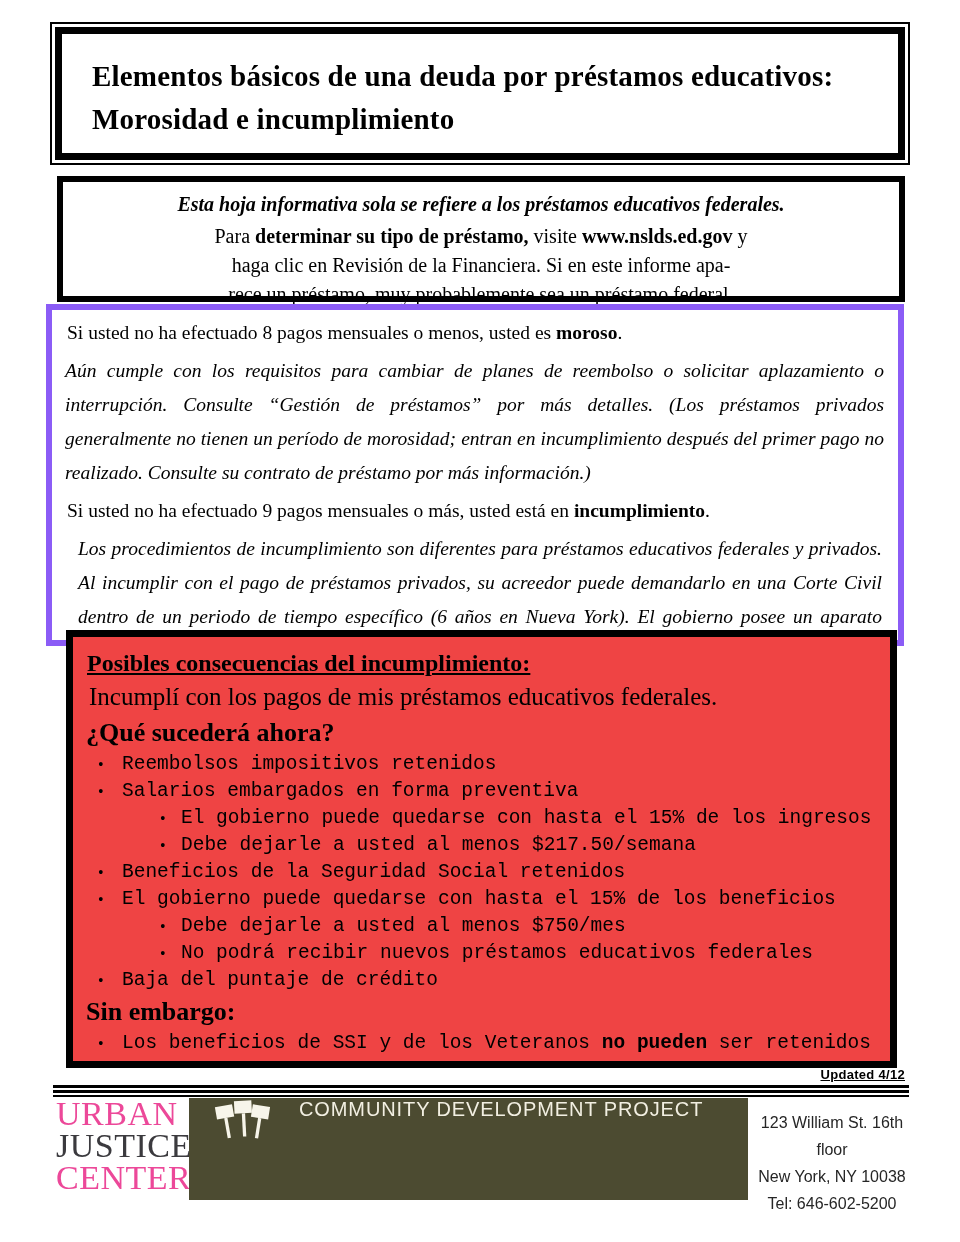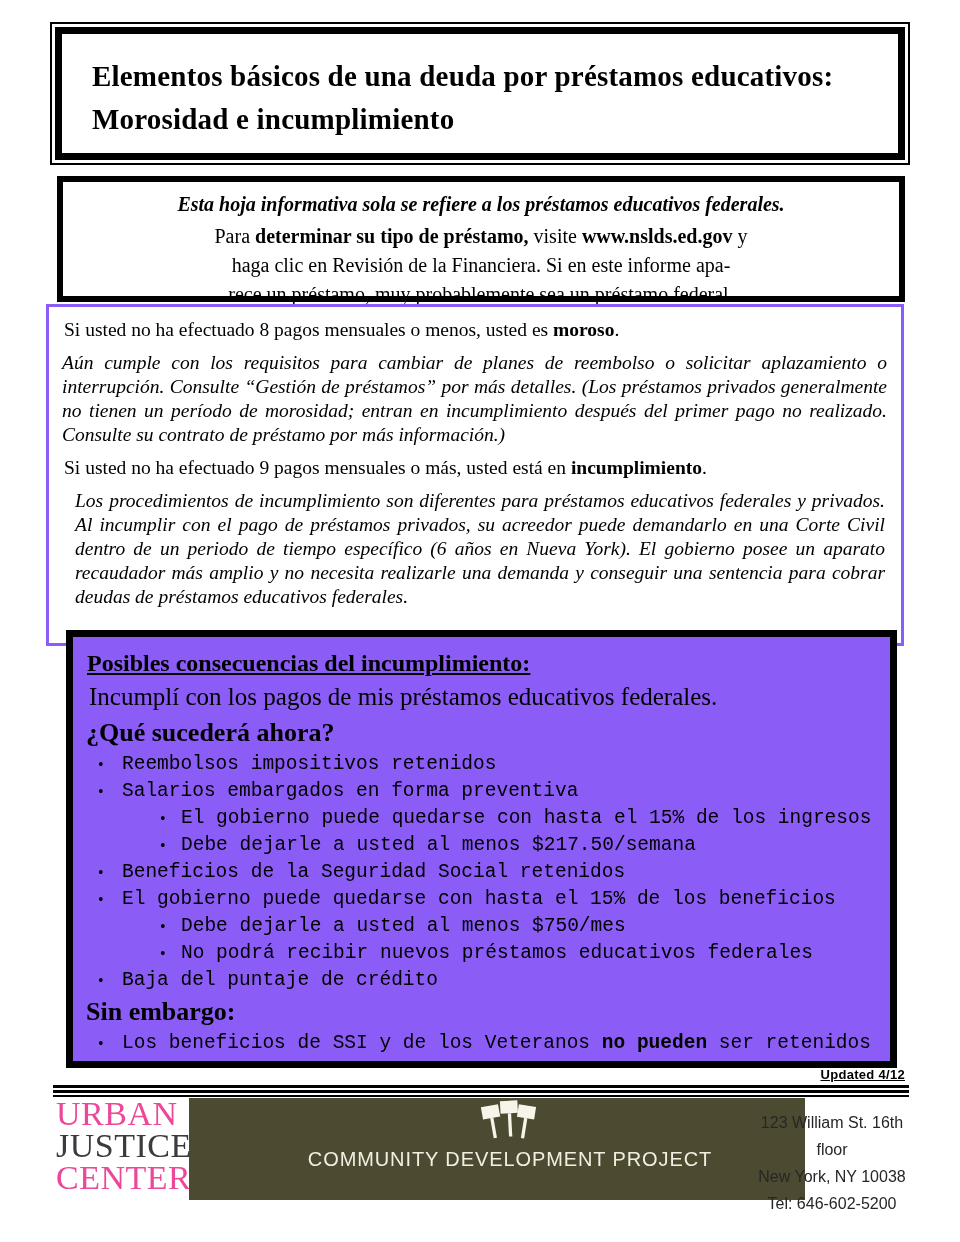--- a/index.html
+++ b/index.html
@@ -15,29 +15,29 @@
               white-space:nowrap;letter-spacing:0.2px;}
 
   
   .notice-box{position:absolute;left:57px;top:176px;width:848px;height:126px;
               border:6px solid #000;box-sizing:border-box;text-align:center;}
   .notice-lead{margin-top:10px;font-size:20px;font-weight:bold;font-style:italic;line-height:24px;}
   .notice-body{margin-top:6px;font-size:20px;line-height:29px;}
 
   
   .status-box{position:absolute;left:46px;top:304px;width:858px;height:342px;
-              border:3px solid #8b5cf6;box-sizing:border-box;padding:8px 12px 0 13px;
+              border:6px solid #8b5cf6;box-sizing:border-box;padding:8px 12px 0 13px;
               font-size:19.5px;z-index:1;}
   .status-plain{margin:3px 0 0 2px;line-height:23px;}
-  .status-note{margin:10px 2px 0 0;font-style:italic;text-align:justify;line-height:24px;}
+  .status-note{margin:10px 2px 0 0;font-style:italic;text-align:justify;line-height:34px;}
   .status-note.indented{margin:10px 4px 0 13px;}
 
   
   .conseq-box{position:absolute;left:66px;top:630px;width:831px;height:438px;
-              border:7px solid #000;box-sizing:border-box;background:#8b5cf6;z-index:2;
+              border:7px solid #000;box-sizing:border-box;background:#ef4444;z-index:2;
               padding:9px 18px 0 13px;}
   .conseq-heading{margin:3px 0 0 1px;font-size:24px;font-weight:bold;
                   text-decoration:underline;line-height:28px;}
   .conseq-intro{margin:9px 0 0 3px;font-size:25px;line-height:22px;}
   .q-heading{margin:9px 0 0 0;font-size:26px;font-weight:bold;line-height:31px;}
   .however-heading{margin:5px 0 0 0;font-size:26px;font-weight:bold;line-height:31px;}
   .bullet{display:flex;font-size:19.5px;line-height:21px;margin-top:6px;}
   .bullet .bt{flex:1;font-family:Liberation Mono, monospace;}
   .bullet.lvl1{padding-left:12px;}
   .bullet.lvl1::before{content:"\2022";width:24px;flex:0 0 24px;font-size:16px;}
@@ -53,22 +53,22 @@
   .rule .r1{height:3px;margin-bottom:2px;}
   .rule .r2{height:3px;margin-bottom:2px;}
   .rule .r3{height:2px;}
 
   
   .footer-logo{position:absolute;left:56px;top:1098px;width:130px;
                font-family:"Liberation Serif",serif;font-size:34px;line-height:32px;
                font-weight:normal;letter-spacing:0.5px;}
   .logo-red{color:#ec4899;display:block;}
   .logo-gray{color:#3B3A3E;display:block;}
-  .banner{position:absolute;left:189px;top:1098px;width:616px;height:102px;
-          background:#4C4B31;display:flex;align-items:center;flex-direction:column;}
+  .banner{position:absolute;left:189px;top:1098px;width:559px;height:102px;
+          background:#4C4B31;display:flex;align-items:flex-start;}
   .banner-icon{margin-left:24px;flex:0 0 auto;}
   .banner-label{margin-left:26px;color:#F2EFE2;font-family:"Liberation Sans",sans-serif;
                 font-size:20px;letter-spacing:0.9px;white-space:nowrap;}
   .footer-address{position:absolute;left:752px;top:1101px;width:160px;text-align:center;
                   font-family:"Liberation Sans",sans-serif;font-size:16px;line-height:27px;
                   color:#262626;margin-top:8px;}
   .footer-address span{display:block;}
 </style>
 </head>
 <body>

